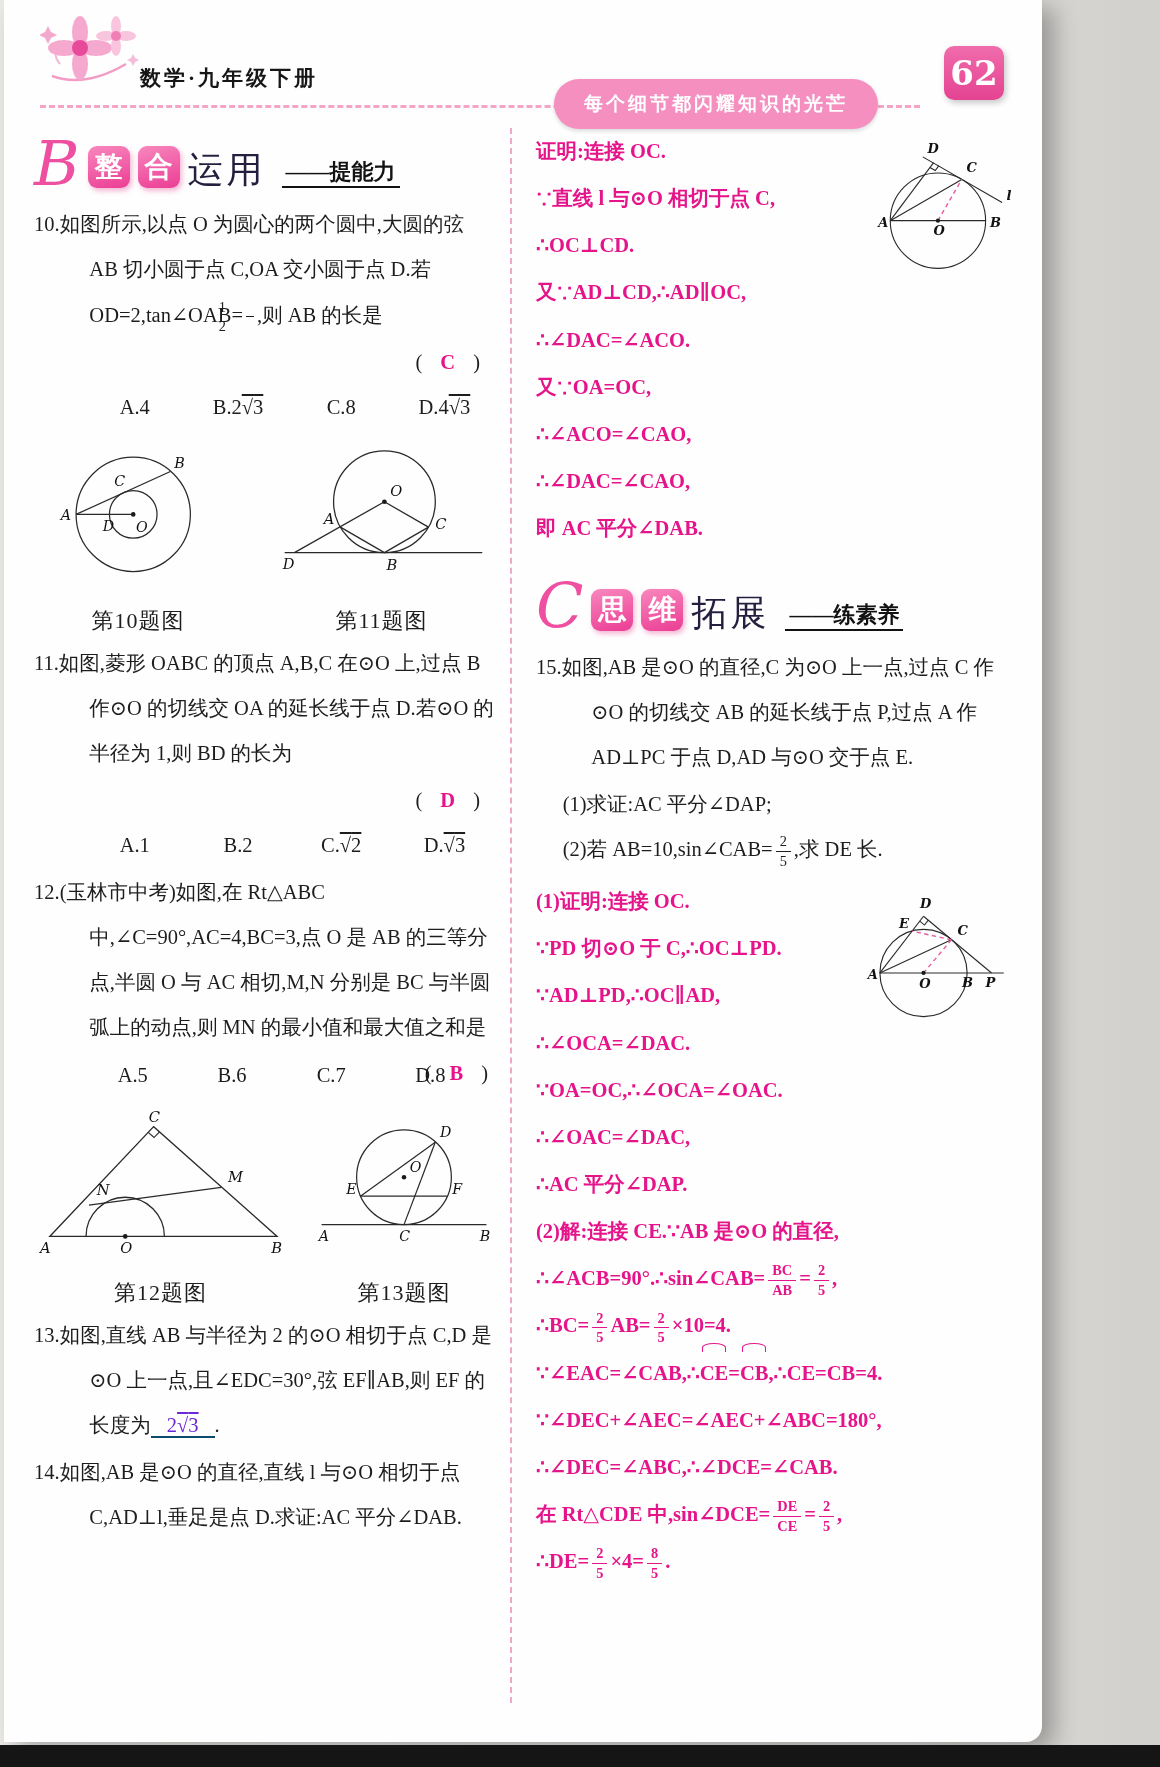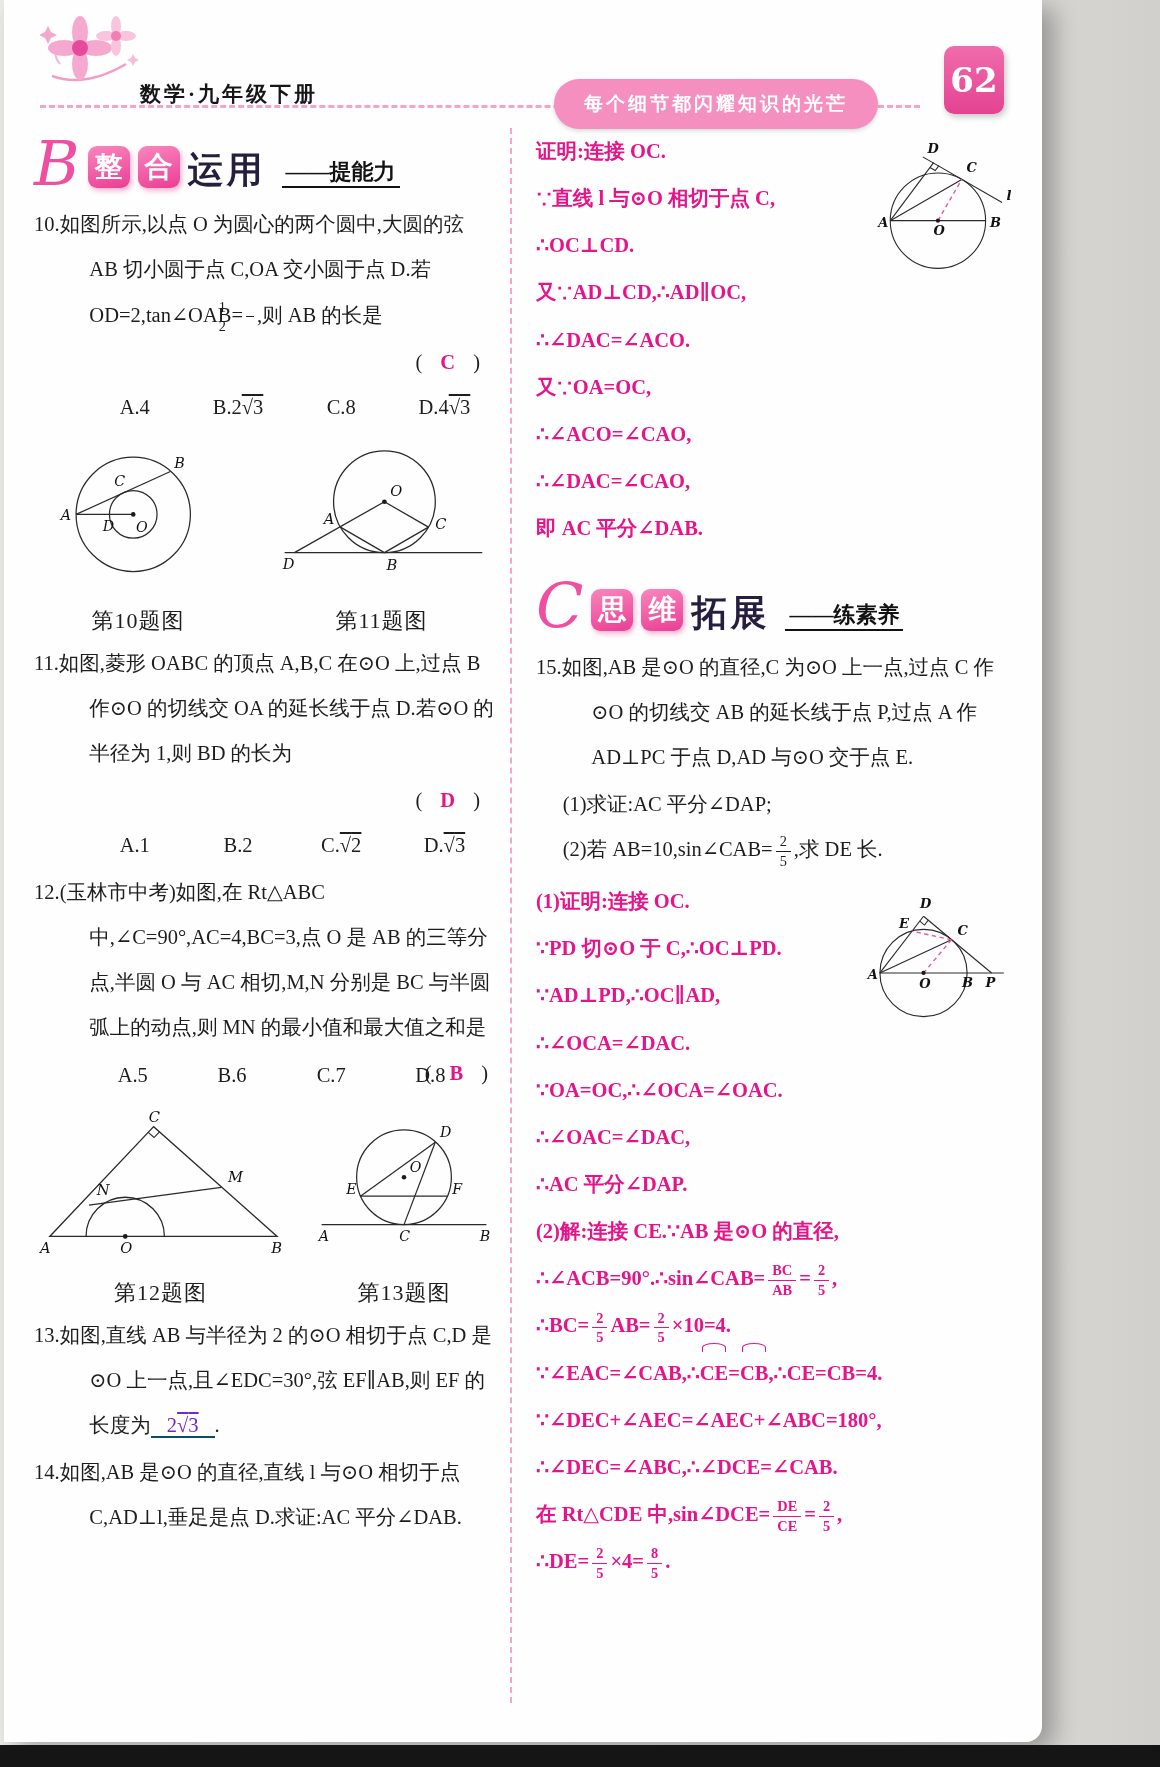--- a/index.html
+++ b/index.html
@@ -12,29 +12,29 @@
   .page{
     position:absolute;left:4px;top:0;width:1038px;height:1742px;
     background:#fefefe;box-shadow:12px 8px 24px rgba(0,0,0,.30);
     border-radius:0 0 16px 0;padding:8px 24px 0 30px;box-sizing:border-box;overflow:hidden;
   }
   .bottom-bar{position:absolute;left:0;bottom:0;width:1160px;height:22px;background:#151515;}
 
   
   .hdr{position:relative;height:118px;}
   .flower{position:absolute;left:6px;top:6px;}
-  .book-title{position:absolute;left:106px;top:72px;font-size:21px;font-weight:bold;letter-spacing:3px;color:#161616;text-align:right;}
+  .book-title{position:absolute;left:106px;top:56px;font-size:21px;font-weight:bold;letter-spacing:3px;color:#161616;text-align:right;}
   .dash{position:absolute;left:6px;top:97px;width:880px;border-top:3.5px dashed #f3a5c8;}
   .slogan{
     position:absolute;left:520px;top:71px;background:#f48fc0;border-radius:999px;color:#fff;
     font-family:"Liberation Sans",sans-serif;font-weight:bold;font-size:19px;letter-spacing:3px;
     padding:12px 30px;box-shadow:0 2px 4px rgba(0,0,0,.15);white-space:nowrap;
   }
   .pagenum{
-    position:absolute;right:14px;top:38px;width:60px;height:68px;
+    position:absolute;right:14px;top:38px;width:60px;height:54px;
     background:linear-gradient(180deg,#f06cab,#e44392);border-radius:10px;color:#fff;
     display:flex;align-items:center;justify-content:center;font-size:34px;font-weight:bold;
     font-family:"DejaVu Serif",serif;box-shadow:2px 3px 6px rgba(0,0,0,.22);
   }
 
   
   .columns{display:flex;margin-top:2px;}
   .col-l{width:476px;flex:none;padding-right:14px;box-sizing:border-box;}
   .col-r{flex:1;border-left:2px dashed #f0a7ca;padding-left:24px;min-height:1575px;box-sizing:border-box;}
 
@@ -43,21 +43,21 @@
   
   .sec-head{display:flex;align-items:flex-end;gap:8px;margin:12px 0 14px;}
   .sec-letter{font-style:italic;font-size:62px;line-height:.78;color:#ef4fa0;font-family:"DejaVu Serif",serif;}
   .sec-box{
     width:42px;height:42px;border-radius:9px;flex:none;
     background:linear-gradient(165deg,#f887bd,#eb3d94);color:#fff;
     font-family:"Liberation Sans",sans-serif;font-weight:bold;font-size:28px;line-height:1;
     display:flex;align-items:center;justify-content:center;
     box-shadow:2px 3px 5px rgba(233,77,150,.4);
   }
-  .sec-title{font-size:36px;font-weight:700;color:#251e3f;font-family:"Liberation Sans",sans-serif;letter-spacing:3px;line-height:1;}
+  .sec-title{font-size:36px;font-weight:400;color:#251e3f;font-family:"Liberation Sans",sans-serif;letter-spacing:3px;line-height:1;}
   .sec-sub{font-size:22px;font-weight:bold;color:#121212;border-bottom:2.5px solid #121212;padding:0 4px 3px;line-height:1;margin-left:8px;white-space:nowrap;}
 
   
   .prob{margin:2px 0;padding-left:2.7em;text-indent:-2.7em;}
   .subq{margin:0;padding-left:1.3em;}
   .ans-line{text-align:right;padding-right:16px;margin:0;}
   .hl{color:#e5148a;font-weight:bold;}
   .ans-line .hl,.ans-float .hl{margin:0 18px;}
   .ans-float{float:right;padding-right:8px;}
   .opts{display:flex;padding-left:2.4em;margin:0 0 2px;text-align:center;}

